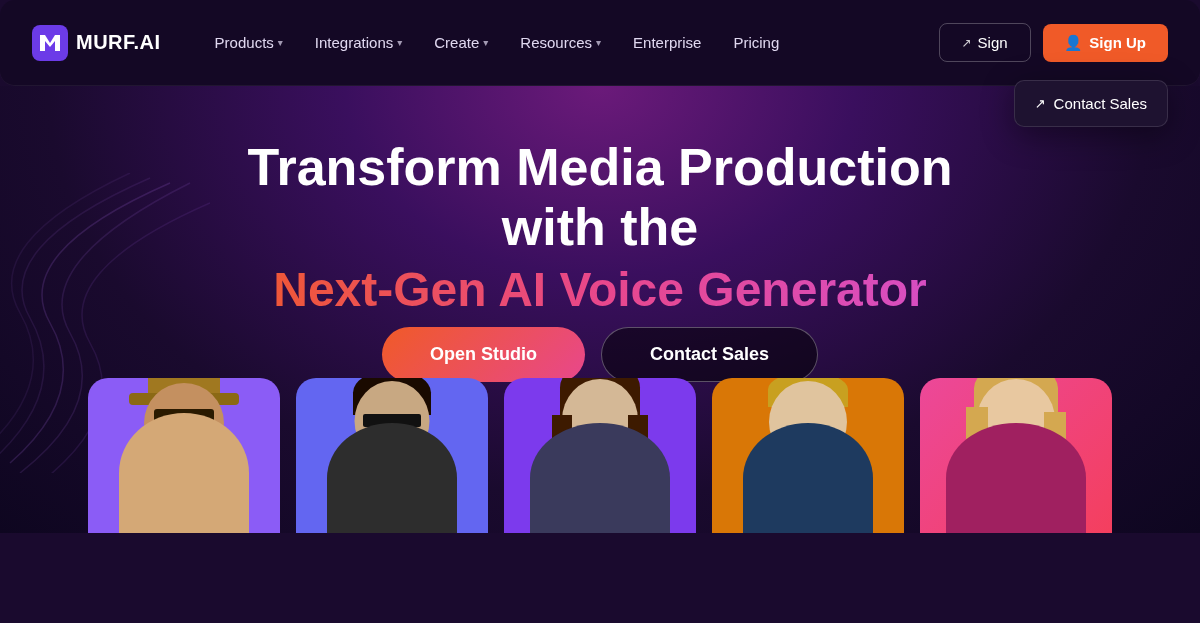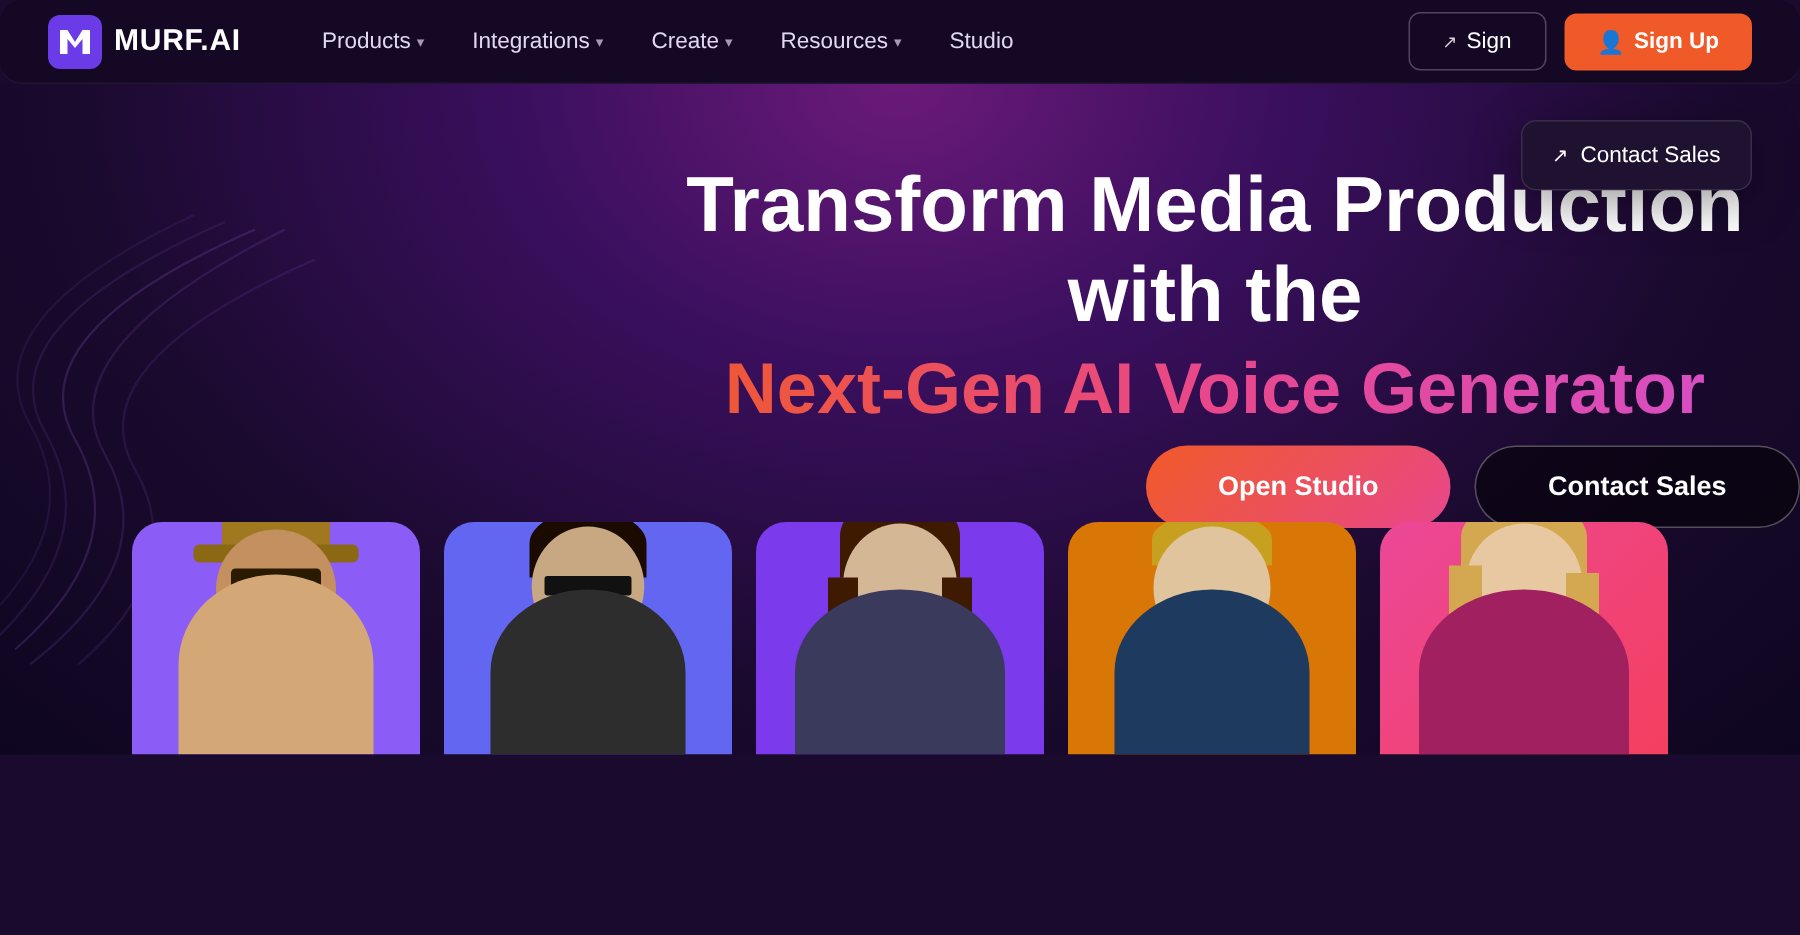--- a/index.html
+++ b/index.html
@@ -11,21 +11,21 @@
       background: #1a0a2e;
     }
 
     
     nav {
       position: relative;
       z-index: 100;
       display: flex;
       align-items: center;
       padding: 0 32px;
-      height: 56px;
+      height: 86px;
       background: #140825;
       border-bottom: 1px solid rgba(255,255,255,0.06);
       border-radius: 15px;
     }
     .logo {
       display: flex;
       align-items: center;
       gap: 8px;
       margin-right: 40px;
     }
@@ -115,21 +115,21 @@
     }
 
     
     .hero {
       position: relative;
       width: 100%;
       height: 447px;
       background: radial-gradient(ellipse at 50% 0%, #6b1a7a 0%, #3a0f5e 30%, #1a0a2e 65%, #0e0620 100%);
       display: flex;
       flex-direction: column;
-      align-items: flex-end;
+      align-items: center;
       overflow: hidden;
       padding-top: 52px;
     }
 
     
     .wave-left {
       position: absolute;
       left: -10px;
       bottom: 60px;
       width: 220px;
@@ -290,21 +290,24 @@
     </div>
     <div class="nav-item">
       <span>Create</span>
       <span class="chevron">▾</span>
     </div>
     <div class="nav-item">
       <span>Resources</span>
       <span class="chevron">▾</span>
     </div>
     <div class="nav-item">
-      <span>Studio</span>
+      <span>Enterprise</span>
+    </div>
+    <div class="nav-item">
+      <span>Pricing</span>
     </div>
   </div>
 
   <div class="nav-actions">
     <button class="btn-login">
       <span class="external-link-icon">↗</span>
       <span>Sign</span>
     </button>
     <button class="btn-signup">
       <span>👤</span>

